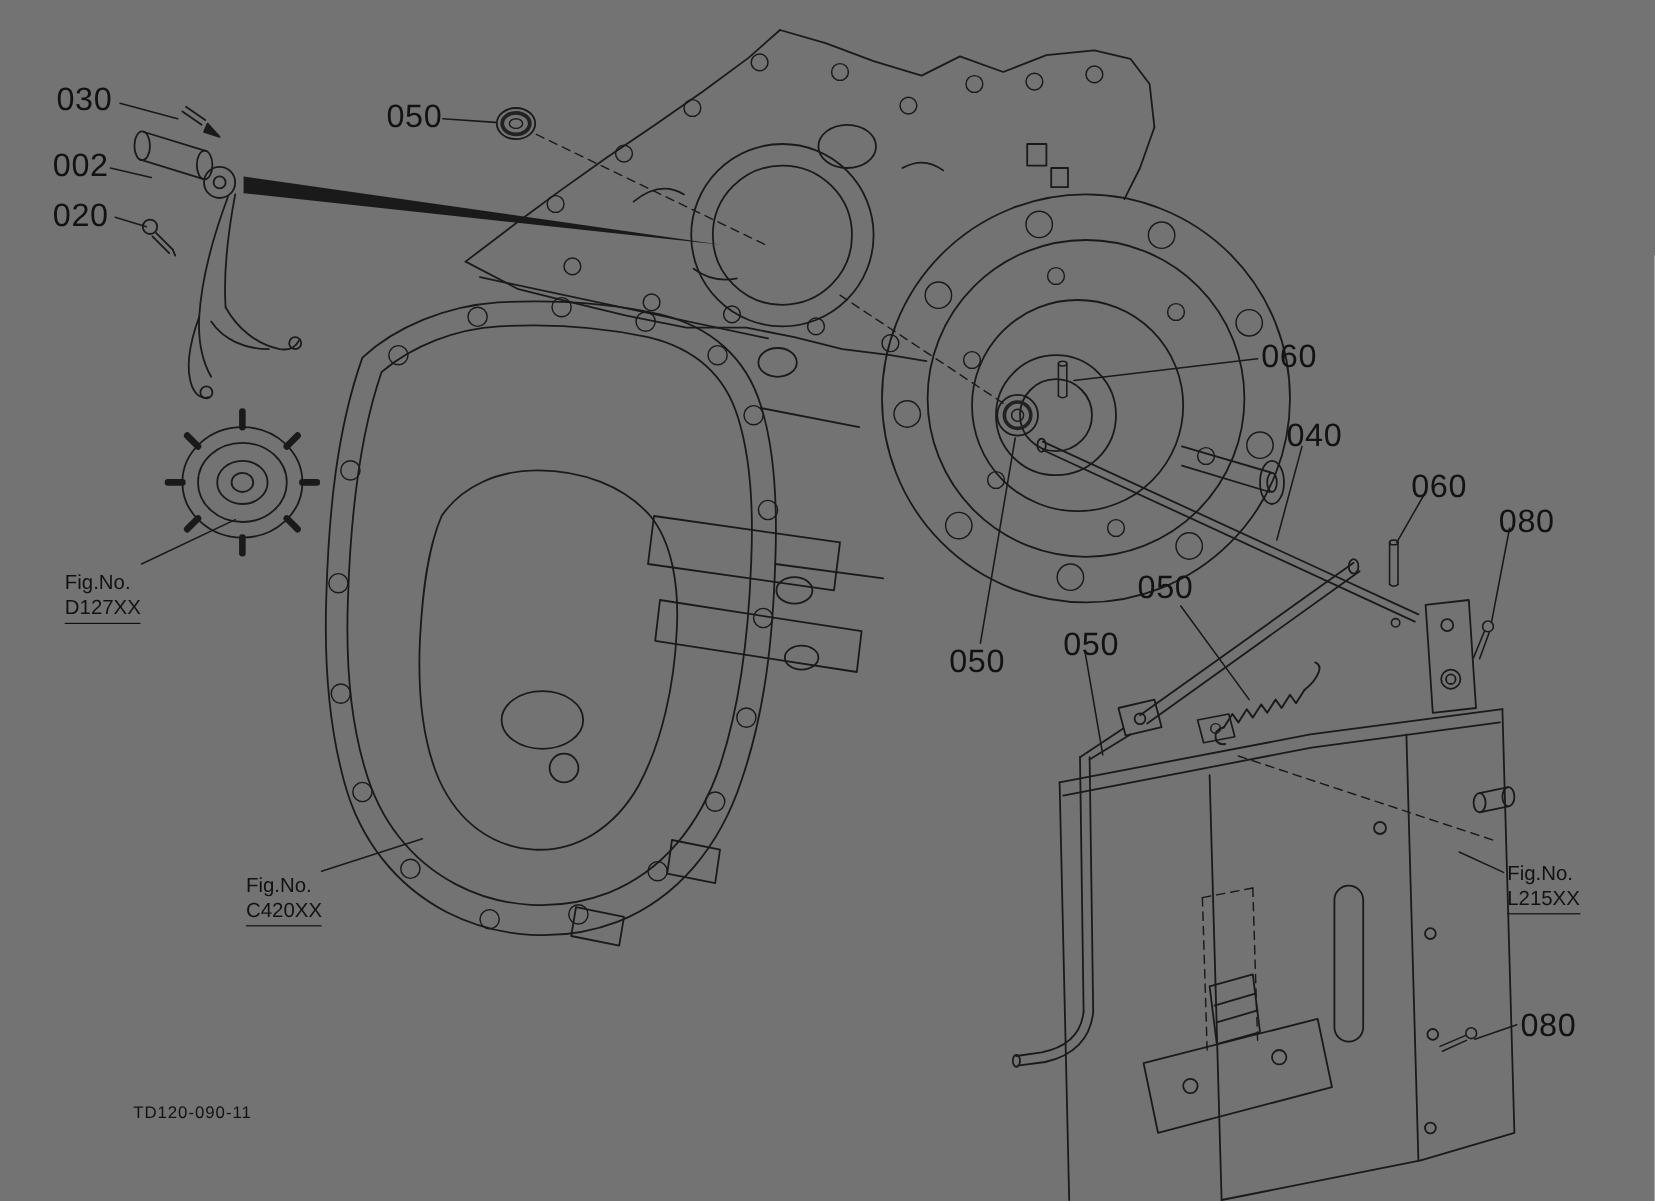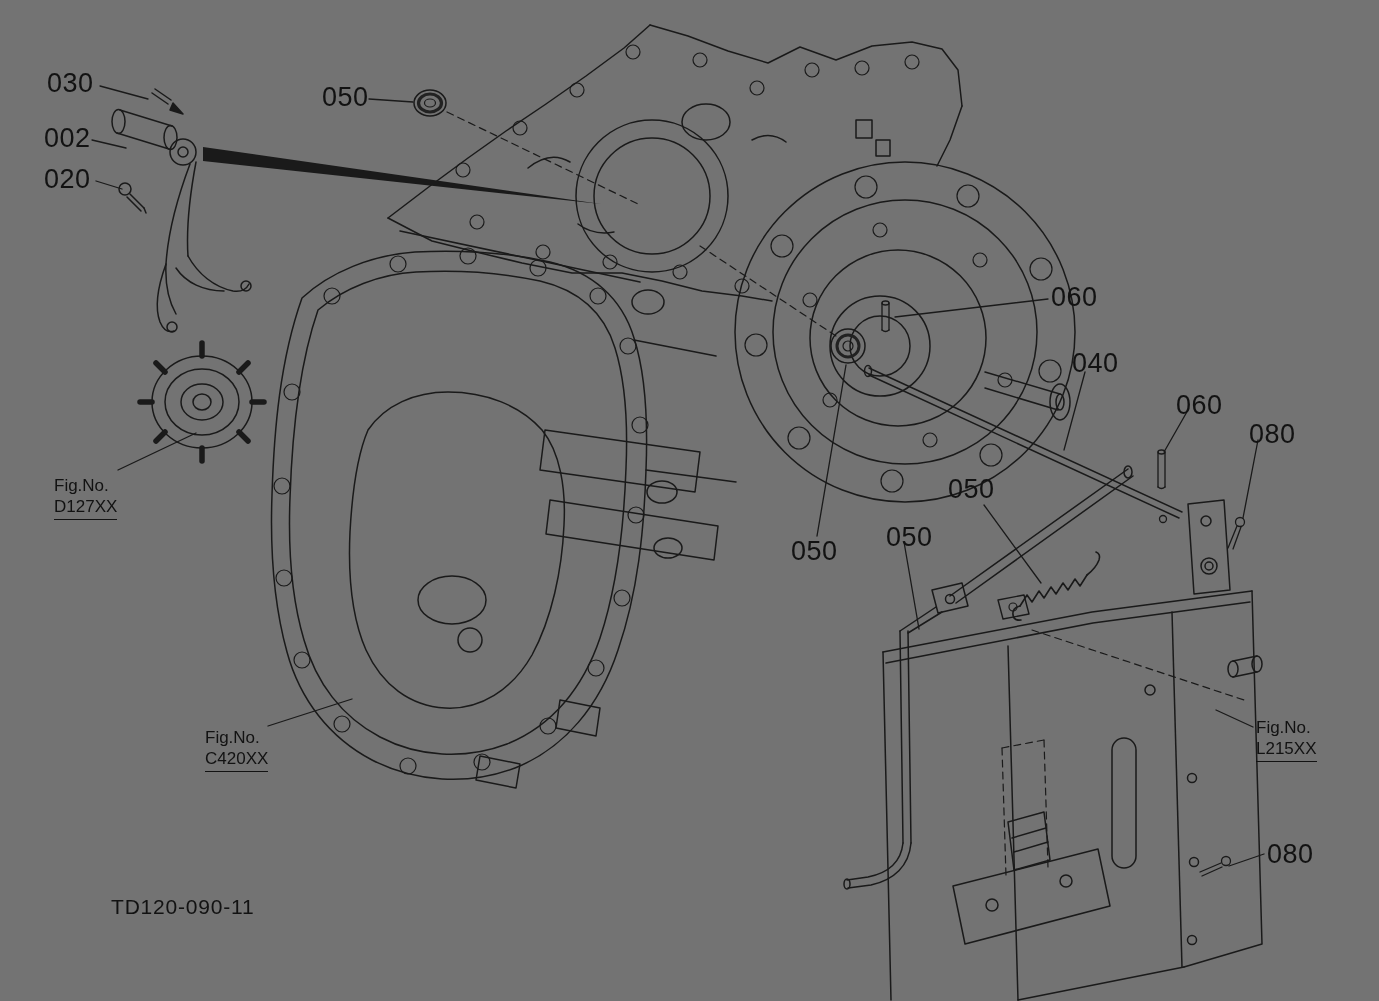--- a/index.html
+++ b/index.html
@@ -11,22 +11,23 @@
   .callout{
     position:absolute;font-size:27px;line-height:1;letter-spacing:0.5px;
     color:#121212;white-space:nowrap;user-select:none;
   }
   .figref{
     position:absolute;font-size:17px;line-height:1.25;color:#121212;
     border-bottom:1.6px solid #121212;padding-bottom:1px;white-space:nowrap;
   }
   .figref span{display:block;}
   .drawno{
-    position:absolute;font-size:21px;letter-spacing:0.8px;color:#121212;
+    position:absolute;font-size:14px;letter-spacing:0.8px;color:#121212;
     white-space:nowrap;
+    margin-top:24px;
   }
 </style>
 </head>
 <body>
 
 <div class="stage">
 
   <svg class="art" width="1379" height="1001" viewBox="0 0 1379 1001" fill="none" stroke="#1a1a1a" stroke-width="1.5" stroke-linecap="round" stroke-linejoin="round">
 
     <g>

